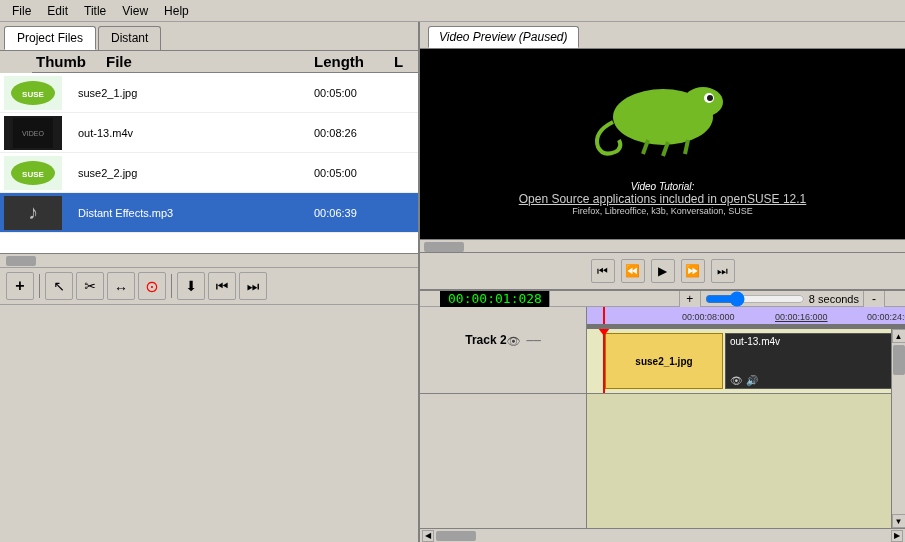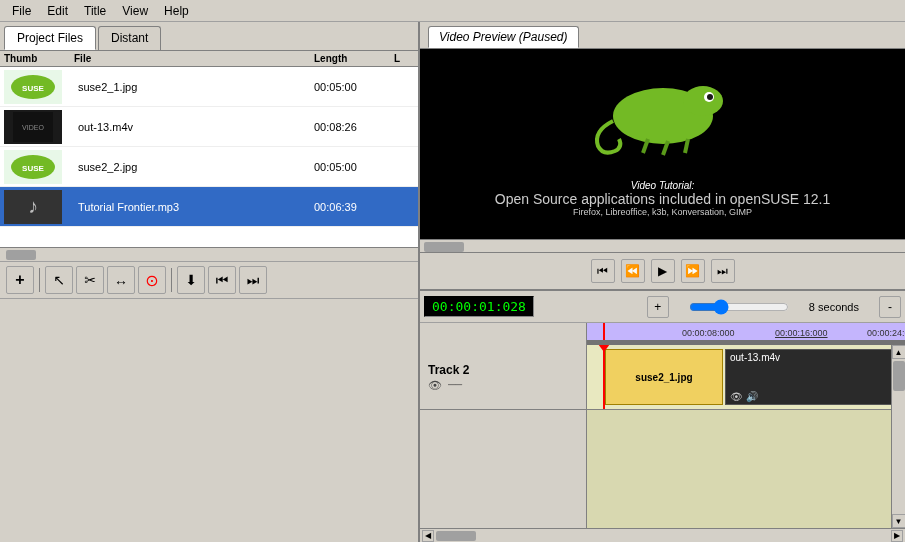--- a/index.html
+++ b/index.html
@@ -28,21 +28,21 @@
 <div style="display:flex;flex-direction:row;height:520px;">
 
   <div style="width:420px;min-width:420px;display:flex;flex-direction:column;border-right:2px solid #808080;">
 
     <div style="display:flex;background:#d4d0c8;padding:4px 4px 0 4px;border-bottom:1px solid #808080;text-align:center;">
       <div class="tab active">Project Files</div>
       <div class="tab">Distant</div>
     </div>
 
 
-    <div style="display:grid;grid-template-columns:70px 1fr 80px 20px;background:#d4d0c8;border-bottom:1px solid #808080;padding:2px 4px;font-weight:bold;font-size:10px;">
+    <div style="display:grid;grid-template-columns:70px 1fr 80px 20px;background:#d4d0c8;border-bottom:1px solid #808080;padding:2px 4px;font-weight:bold;font-size:15px;margin-left:32px;">
       <span>Thumb</span>
       <span>File</span>
       <span>Length</span>
       <span>L</span>
     </div>
 
     <div style="display:flex;flex:1;overflow:hidden;max-height:180px;">
       <div style="flex:1;overflow-y:auto;background:#fff;">
 
         <div style="display:grid;grid-template-columns:70px 1fr 80px 20px;align-items:center;padding:2px 4px;border-bottom:1px solid #eee;height:40px;">
@@ -78,21 +78,21 @@
           </div>
           <span style="font-size:11px;padding-left:4px;">suse2_2.jpg</span>
           <span style="font-size:11px;">00:05:00</span>
           <span></span>
         </div>
 
         <div style="display:grid;grid-template-columns:70px 1fr 80px 20px;align-items:center;padding:2px 4px;border-bottom:1px solid #eee;height:40px;background:#316ac5;color:#fff;">
           <div style="width:58px;height:34px;background:#333;display:flex;align-items:center;justify-content:center;">
             <span style="font-size:20px;color:#bbb;">♪</span>
           </div>
-          <span style="font-size:11px;padding-left:4px;color:#fff;">Tutorial Frontier.mp3</span>
+          <span style="font-size:11px;padding-left:4px;color:#fff;">Distant Effects.mp3</span>
           <span style="font-size:11px;color:#fff;">00:06:39</span>
           <span></span>
         </div>
       </div>
     </div>
 
     <div style="height:14px;background:#d4d0c8;border-top:1px solid #808080;display:flex;align-items:center;padding:0 2px;">
       <div style="width:30px;height:10px;background:#a0a0a0;border-radius:2px;margin-left:4px;"></div>
     </div>
 
@@ -134,41 +134,41 @@
 
           <path d="M40 50 Q20 60 25 75 Q30 85 42 80 Q50 76 46 68" stroke="#73ba25" stroke-width="4" fill="none"></path>
 
           <line x1="75" y1="68" x2="70" y2="82" stroke="#5a9a1a" stroke-width="4"></line>
           <line x1="95" y1="70" x2="90" y2="84" stroke="#5a9a1a" stroke-width="4"></line>
           <line x1="115" y1="68" x2="112" y2="82" stroke="#5a9a1a" stroke-width="4"></line>
 
           <text x="90" y="110" text-anchor="middle" font-size="14" fill="white" font-weight="bold">open<tspan font-size="16" fill="white" font-weight="900">SUSE</tspan></text>
         </svg>
         <div style="color:#fff;font-size:10px;font-style:italic;text-align:center;margin-top:19px;">Video Tutorial:</div>
-        <div style="color:#ccc;font-size:14px;text-align:center;">Open Source applications included in openSUSE 12.1</div>
-        <div style="color:#ccc;font-size:9px;text-align:center;">Firefox, Libreoffice, k3b, Konversation, GIMP</div>
+        <div style="color:#ccc;font-size:12px;text-align:center;text-decoration:underline;">Open Source applications included in openSUSE 12.1</div>
+        <div style="color:#ccc;font-size:9px;text-align:center;">Firefox, Libreoffice, k3b, Konversation, SUSE</div>
       </div>
       <div style="width:55px;background:#000;"></div>
     </div>
 
     <div style="height:14px;background:#d4d0c8;border-top:1px solid #808080;border-bottom:1px solid #808080;">
       <div style="margin-left:4px;width:40px;height:10px;background:#a0a0a0;border-radius:2px;margin-top:2px;"></div>
     </div>
 
     <div style="display:flex;align-items:center;justify-content:center;gap:6px;padding:4px 8px;background:#d4d0c8;height:36px;">
       <button class="ctrl-btn">⏮</button>
       <button class="ctrl-btn">⏪</button>
       <button class="ctrl-btn">▶</button>
       <button class="ctrl-btn">⏩</button>
       <button class="ctrl-btn">⏭</button>
     </div>
 
     <div style="flex:1;display:flex;flex-direction:column;background:#d4d0c8;overflow:hidden;border-top:2px solid #808080;">
 
-      <div style="display:flex;align-items:center;height:32px;padding:2px 4px;border-bottom:1px solid #a0a0a0;gap:20px;">
+      <div style="display:flex;align-items:center;height:16px;padding:2px 20px;border-bottom:1px solid #a0a0a0;gap:4px;">
 
         <div style="background:#000;color:#00ff00;font-family:monospace;font-size:13px;padding:2px 6px;border:1px inset #333;min-width:110px;text-align:center;">00:00:01:028</div>
 
         <div style="flex:1;"></div>
         <button class="tool-btn" style="width:22px;height:22px;font-size:12px;">+</button>
         <input type="range" min="1" max="100" value="30" style="width: 100px; height: 8px;">
         <span style="font-size:11px;">8 seconds</span>
         <button class="tool-btn" style="width:22px;height:22px;font-size:12px;">-</button>
       </div>
 
@@ -181,21 +181,21 @@
           <span style="position:absolute;left:280px;font-size:9px;color:#333;bottom:2px;">00:00:24:000</span>
 
           <div style="position:absolute;left:16px;top:0;width:2px;height:100%;background:red;"></div>
         </div>
       </div>
 
       <div style="display:flex;flex:1;overflow:hidden;">
         <div style="flex:1;display:flex;flex-direction:column;">
 
           <div style="display:flex;height:65px;border-bottom:1px solid #808080;">
-            <div style="width:167px;min-width:167px;background:#d4d0c8;border-right:1px solid #808080;display:flex;flex-direction:column;justify-content:center;padding:4px 8px;">
+            <div style="width:167px;min-width:167px;background:#d4d0c8;border-right:1px solid #808080;display:flex;justify-content:center;padding:4px 0;">
               <span style="font-size:12px;font-weight:bold;">Track 2</span>
               <div style="display:flex;gap:6px;font-size:11px;color:#444;margin-top:2px;">
                 <span>👁</span>
                 <span style="font-size:10px;">──</span>
               </div>
             </div>
             <div style="flex:1;background:#e8e8c0;position:relative;overflow:hidden;">
 
               <div style="position:absolute;left:16px;top:0;width:2px;height:100%;background:red;z-index:10;">
                 <div style="position:absolute;top:-1px;left:-5px;width:0;height:0;border-left:6px solid transparent;border-right:6px solid transparent;border-top:8px solid red;"></div>

